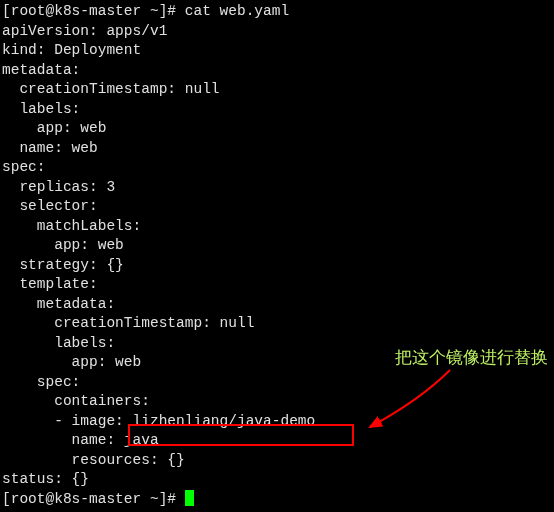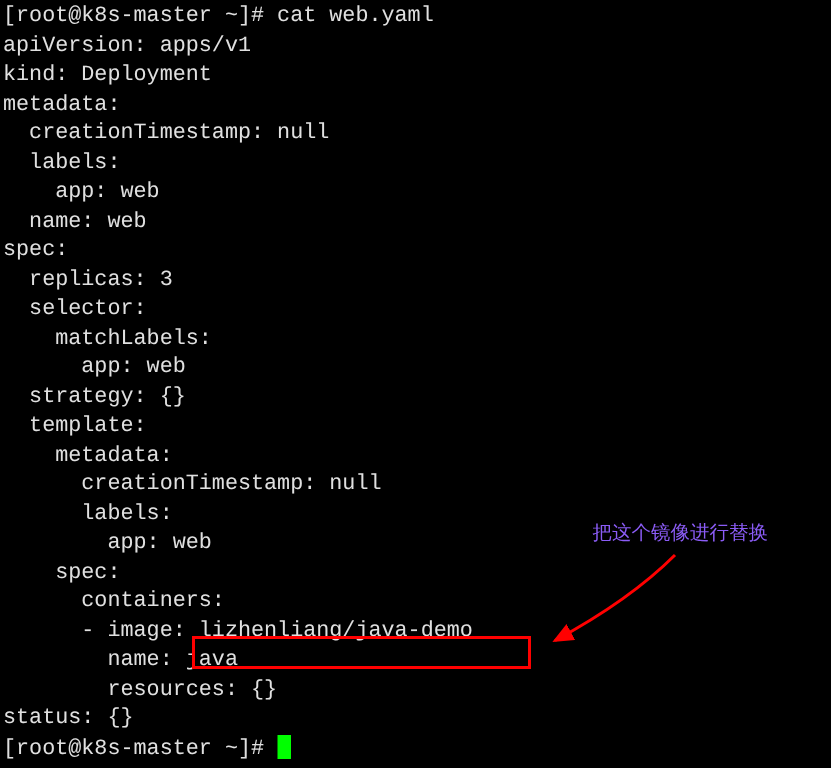--- a/index.html
+++ b/index.html
@@ -36,23 +36,23 @@
     margin-bottom: 2px;
   }
   .highlight-box {
     position: absolute;
     border: 2px solid #ff0000;
     box-sizing: border-box;
     background: transparent;
   }
   .annotation {
     position: absolute;
-    color: #8b5cf6;
+    color: #bef264;
     font-family: "Microsoft YaHei", "SimSun", sans-serif;
-    font-size: 13px;
+    font-size: 17px;
     white-space: nowrap;
   }
   .arrow-svg {
     position: absolute;
     pointer-events: none;
   }
   .line { display: block; }
 </style>
 </head>
 <body>

